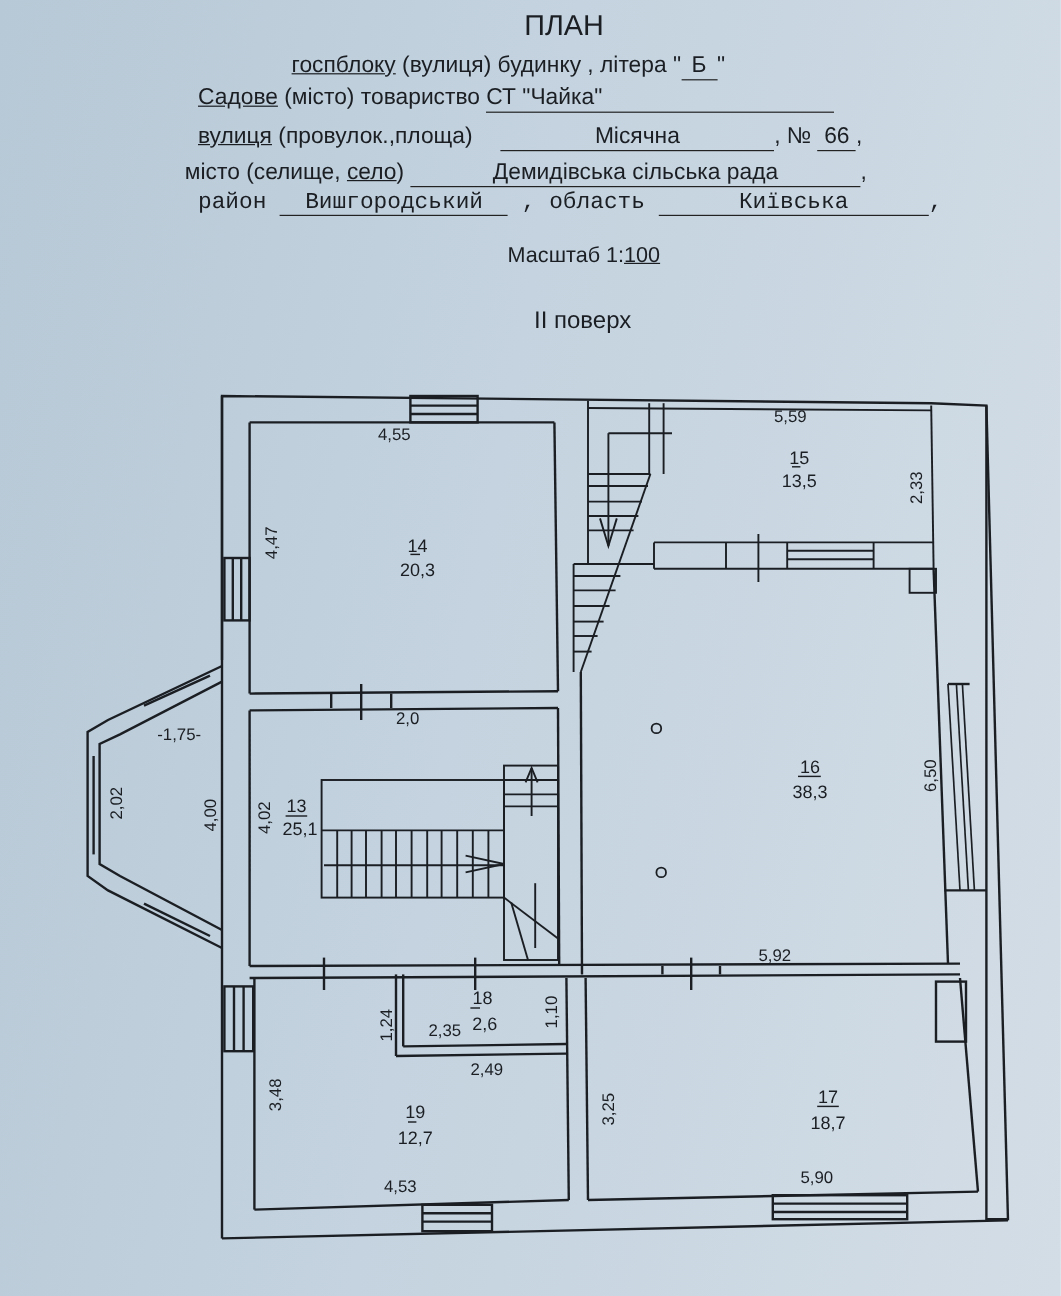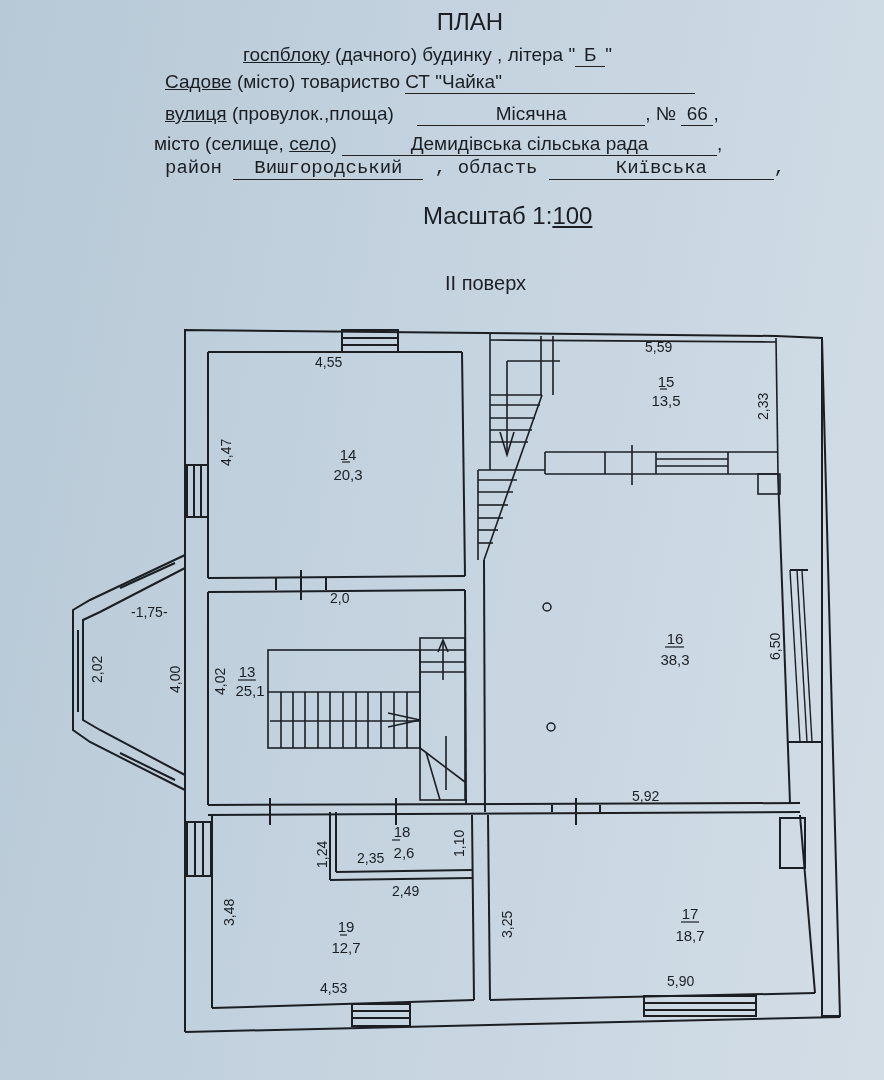--- a/index.html
+++ b/index.html
@@ -18,21 +18,21 @@
   svg text { font-family: "Liberation Sans", "DejaVu Sans", sans-serif; fill:#1b1f24; }
 </style>
 </head>
 <body>
 
 <div class="hdr">
   <div class="line title">ПЛАН</div>
 
   <div class="line" style="left:243px; top:44px;">
     <span class="u">госпблоку</span>
-    <span>(дачного) будинку , літера</span>
+    <span>(вулиця) будинку , літера</span>
     <span>"</span><span class="blank" style="width:30px">Б</span><span>"</span>
   </div>
 
   <div class="line" style="left:165px; top:71px;">
     <span class="u">Садове</span>
     <span>(місто) товариство</span>
     <span class="blank" style="width:290px; text-align:left;">СТ "Чайка"</span>
   </div>
 
   <div class="line" style="left:165px; top:103px;">
@@ -48,25 +48,25 @@
     <span class="blank" style="width:375px;">Демидівська  сільська рада</span><span>,</span>
   </div>
 
   <div class="line" style="left:165px; top:157px;font-family:Liberation Mono, monospace;">
     <span>район</span>
     <span class="blank" style="width:190px;">Вишгородський</span>
     <span>, область</span>
     <span class="blank" style="width:225px;">Київська</span><span>,</span>
   </div>
 
-  <div class="line" style="left:423px; top:202px; font-size:24px;">
+  <div class="line" style="left:423px; top:202px; font-size:18px;">
     <span>Масштаб 1:</span><span class="u">100</span>
   </div>
 
-  <div class="line" style="left:445px; top:272px; font-size:20px;">II поверх</div>
+  <div class="line" style="left:445px; top:256px; font-size:20px;">II поверх</div>
 </div>
 
 <svg class="plan" width="884" height="1080" viewBox="0 0 884 1080" stroke="#1b1f24" fill="none" stroke-width="2">
 
   <g>
     <polyline points="185,550 185,330 776,336 822,338 822,1016 840,1016"></polyline>
     <line x1="185" y1="330" x2="185" y2="1032"></line>
     <line x1="185" y1="1032" x2="840" y2="1017"></line>
     <line x1="840" y1="1017" x2="822" y2="338"></line>
 

